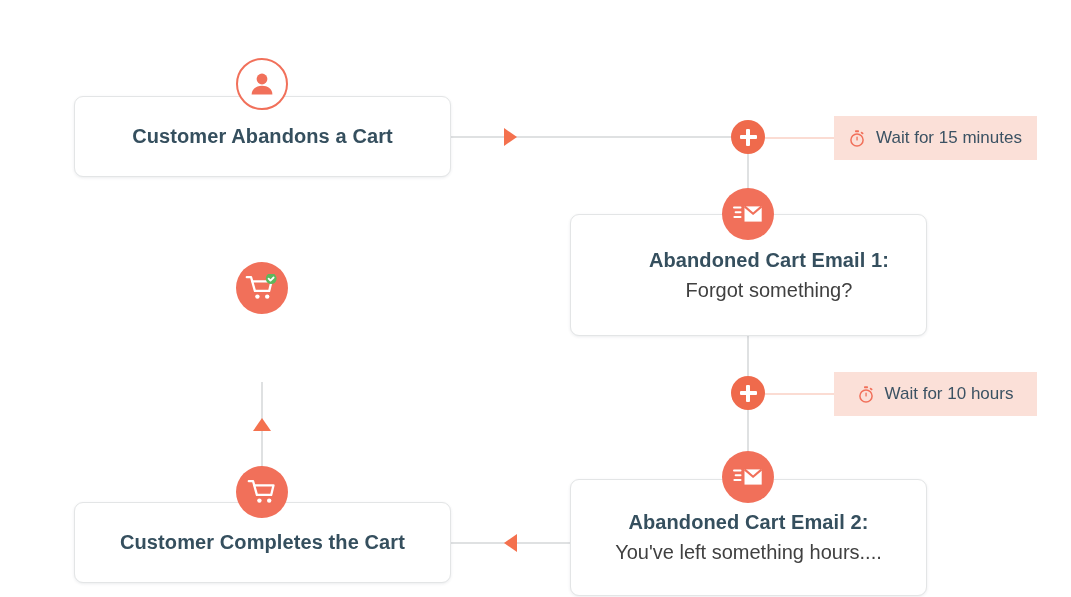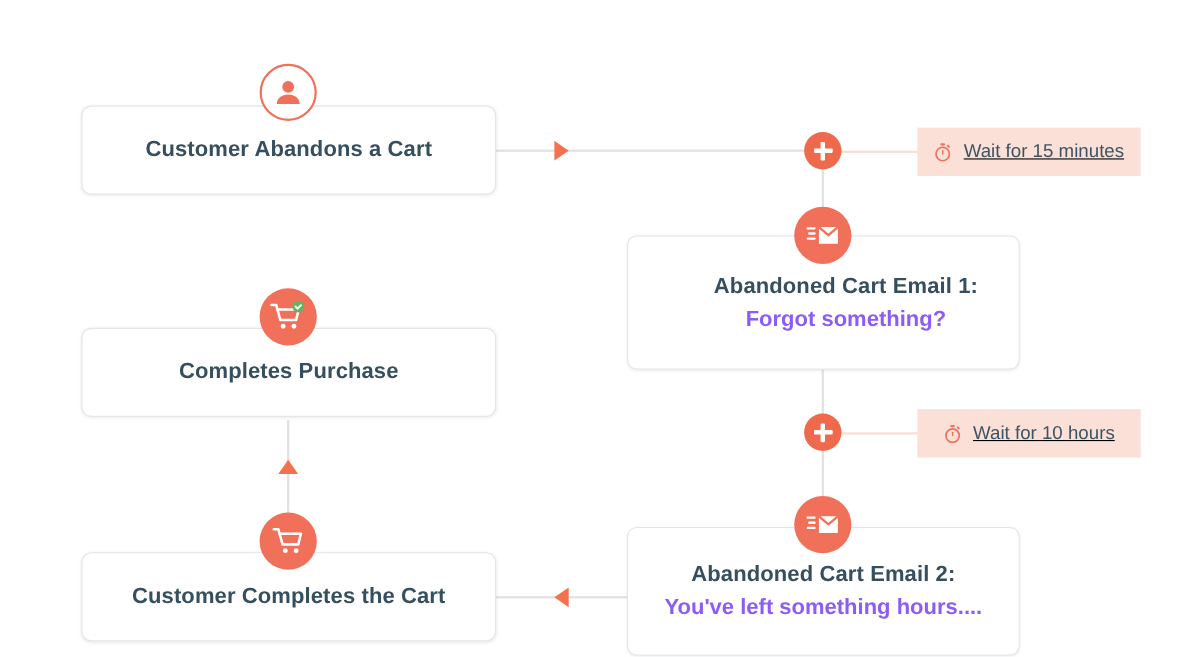--- a/index.html
+++ b/index.html
@@ -33,22 +33,22 @@
     text-align:center;
   }
   .card .title{
     color:#354f5e;
     font-weight:bold;
     font-size:20px;
     letter-spacing:.1px;
     line-height:1.25;
   }
   .card .subtitle{
-    color:#8b5cf6;
-    font-weight:bold;
+    color:#404040;
+    font-weight:normal;
     font-size:20px;
     line-height:1.3;
     margin-top:4px;
   }
 
   
   .node-icon{
     position:absolute;
     width:52px;height:52px;
     border-radius:50%;
@@ -68,21 +68,20 @@
   .plus-node .bar-h{position:absolute;width:17px;height:3.5px;background:#fff;border-radius:1px;}
   .plus-node .bar-v{position:absolute;width:3.5px;height:17px;background:#fff;border-radius:1px;}
 
   
   .wait-chip{
     position:absolute;
     background:#fbe0d8;
     display:flex;align-items:center;justify-content:center;
     gap:11px;
     box-sizing:border-box;
-    text-decoration:underline;
   }
   .wait-chip .chip-label{
     color:#3b5263;
     font-size:17px;
     white-space:nowrap;
   }
   svg{display:block;}
 </style>
 </head>
 <body>
@@ -185,23 +184,20 @@
   </div>
   <div class="node-icon filled" style="left:236px;top:424px;">
     <svg width="30" height="28" viewBox="0 0 30 28" aria-hidden="true">
       <path d="M1.8 3.2h4.3l1.1 4.1" fill="none" stroke="#ffffff" stroke-width="2.3" stroke-linecap="round" stroke-linejoin="round"></path>
       <path d="M7.2 7.3h19.3l-2.3 9.6H9.9z" fill="none" stroke="#ffffff" stroke-width="2.3" stroke-linejoin="round"></path>
       <circle cx="12.4" cy="22.6" r="2.2" fill="#ffffff"></circle>
       <circle cx="22.2" cy="22.6" r="2.2" fill="#ffffff"></circle>
     </svg>
   </div>
 
-  <div class="card" style="left:74px;top:256px;width:377px;height:81px;">
-    <div class="title">Completes Purchase</div>
-  </div>
   <div class="node-icon filled" style="left:236px;top:220px;">
     <svg width="34" height="28" viewBox="0 0 34 28" aria-hidden="true">
       <path d="M1.8 3.2h4.3l1.1 4.1" fill="none" stroke="#ffffff" stroke-width="2.3" stroke-linecap="round" stroke-linejoin="round"></path>
       <path d="M7.2 7.3h19.3l-2.3 9.6H9.9z" fill="none" stroke="#ffffff" stroke-width="2.3" stroke-linejoin="round"></path>
       <circle cx="12.4" cy="22.6" r="2.2" fill="#ffffff"></circle>
       <circle cx="22.2" cy="22.6" r="2.2" fill="#ffffff"></circle>
       <circle cx="26.2" cy="4.6" r="5.4" fill="#5cb85c"></circle>
       <path d="M23.6 4.6l1.9 2 3.1-3.1" fill="none" stroke="#ffffff" stroke-width="1.8" stroke-linecap="round" stroke-linejoin="round"></path>
     </svg>
   </div>

